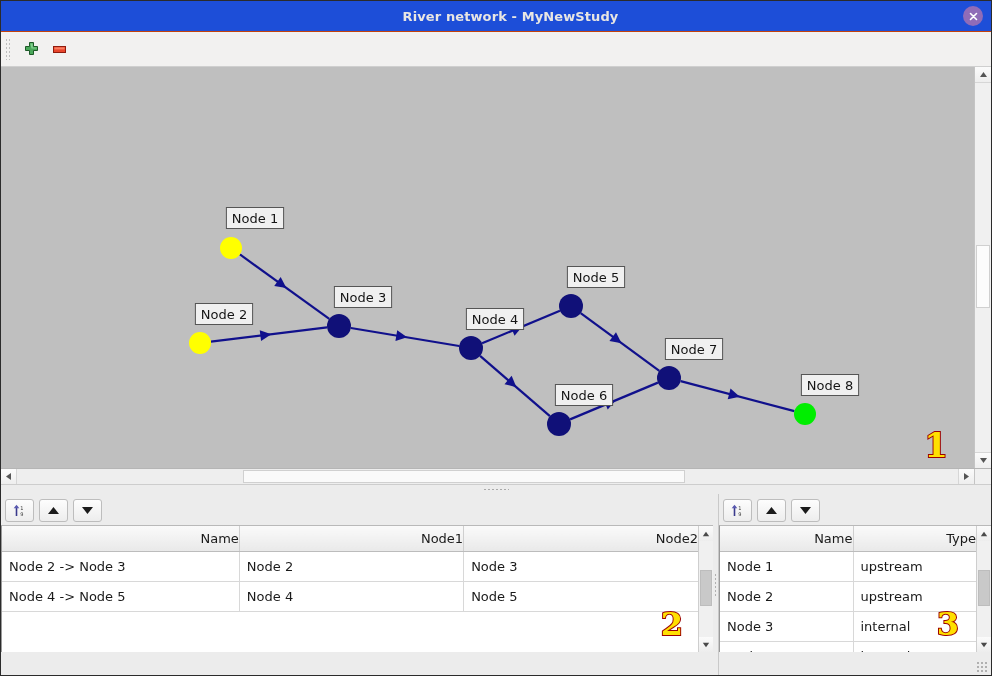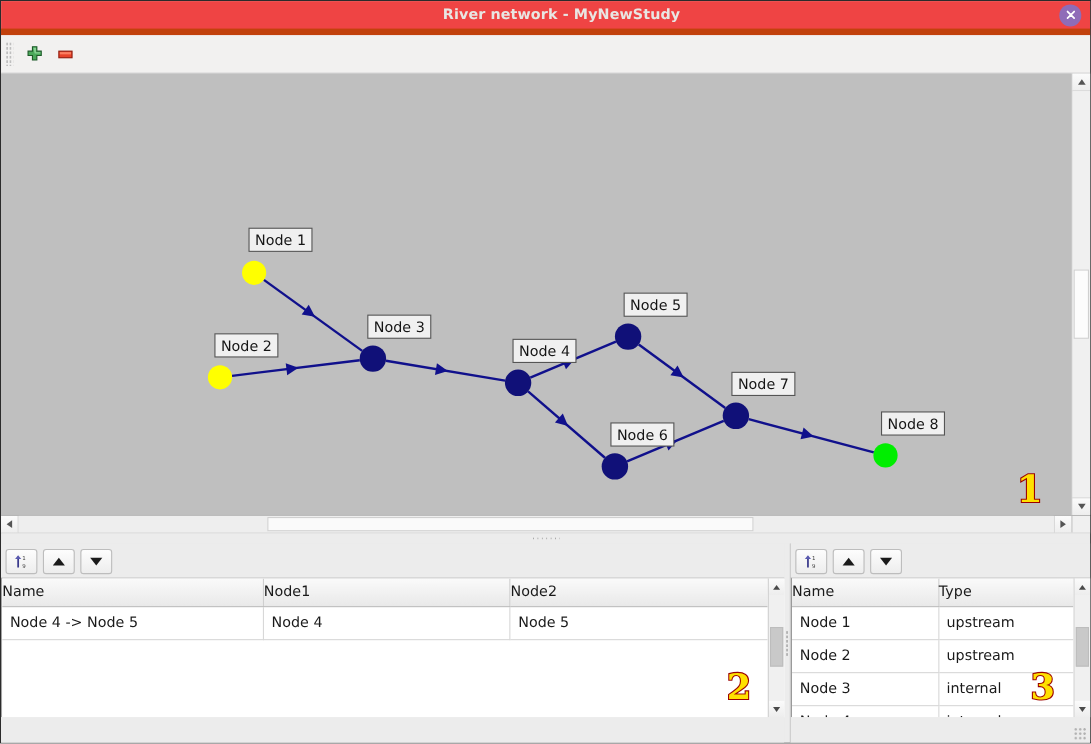--- a/index.html
+++ b/index.html
@@ -17,22 +17,22 @@
     width: 992px; height: 676px;
     background: #ececec;
     border: 1px solid #2b2b2b;
     display: flex; flex-direction: column;
   }
 
   
   #titlebar {
     position: relative;
     height: 31px; min-height: 31px;
-    background: #ef4444;
-    border-bottom: 6px solid #c2410c;
+    background: #1d4ed8;
+    border-bottom: 1px solid #c2410c;
     display: flex; align-items: center; justify-content: center; padding-left: 29px;
   }
   #title-text {
     color: #e8e6e3;
     font-size: 13px;
     font-weight: bold;
     letter-spacing: .1px;
     white-space: nowrap;
   }
   #close-button {
@@ -226,21 +226,21 @@
     color: #1a1a1a;
     table-layout: fixed;
   }
   table.grid thead th {
     height: 25px;
     background: linear-gradient(#fafafa, #e9e9e9);
     border-right: 1px solid #cfcfcf;
     border-bottom: 1px solid #bcbcbc;
     font-weight: normal;
     font-size: 13px;
-    text-align: left;
+    text-align: right;
     color: #1a1a1a;
     cursor: pointer;
     padding: 0;
   }
   table.grid thead th:last-child { border-right: none; }
   table.grid tbody td {
     height: 30px;
     border-right: 1px solid #d8d8d8;
     border-bottom: 1px solid #d8d8d8;
     padding: 0 7px;
@@ -471,20 +471,25 @@
               </colgroup>
             <thead>
                 <tr id="reaches-head">
                   <th>Name</th>
                   <th>Node1</th>
                   <th>Node2</th>
                 </tr>
               </thead>
             <tbody id="reaches-body">
                 <tr>
+                  <td>Node 2 -&gt; Node 3</td>
+                  <td>Node 2</td>
+                  <td>Node 3</td>
+                </tr>
+                <tr>
                   <td>Node 4 -&gt; Node 5</td>
                   <td>Node 4</td>
                   <td>Node 5</td>
                 </tr>
               </tbody>
           </table>
         </div>
         <div class="tbl-vscroll" id="left-vscroll">
           <div class="sb-btn">
             <svg width="8" height="6" viewBox="0 0 8 6">

